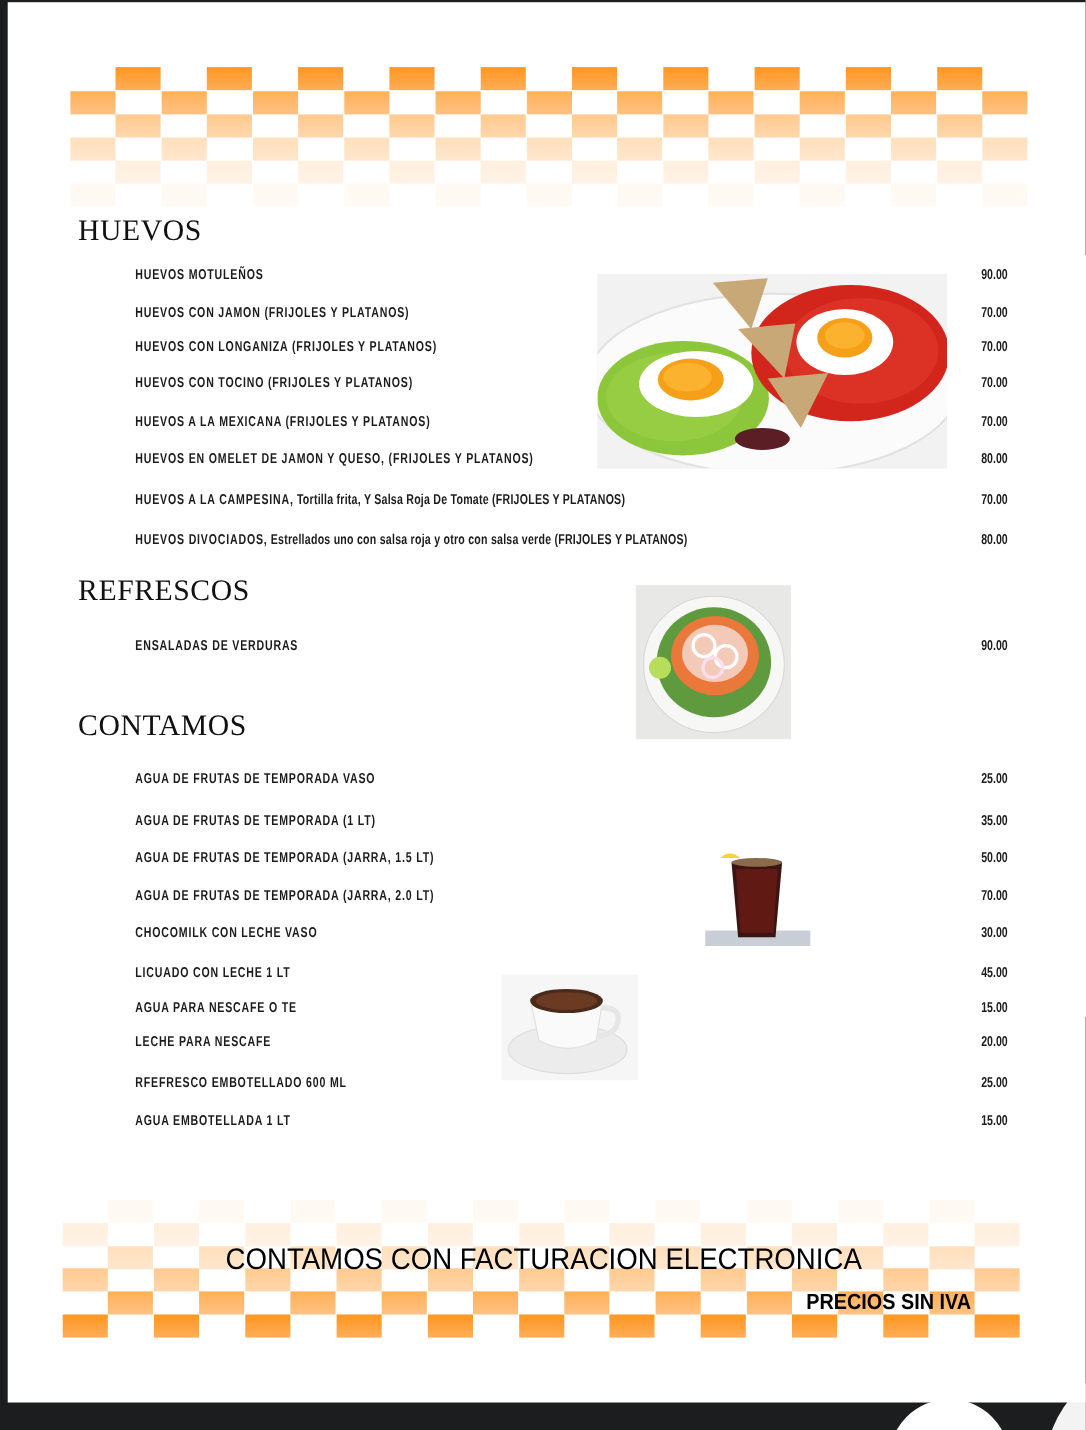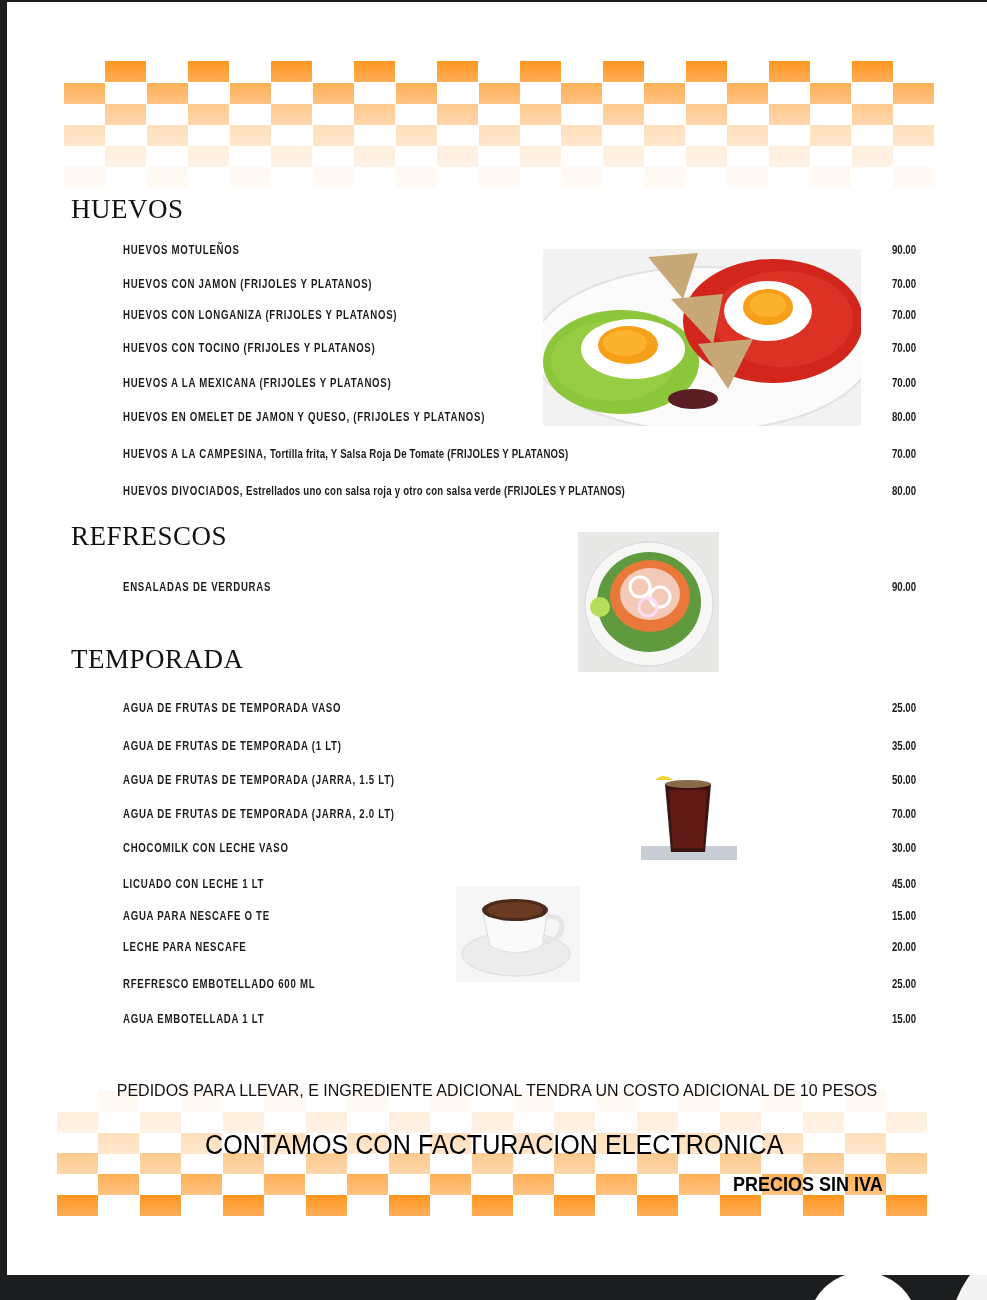--- a/index.html
+++ b/index.html
@@ -144,21 +144,21 @@
       <ellipse cx="71" cy="70" rx="52" ry="50" fill="#5f9b3e"></ellipse>
       <ellipse cx="72" cy="64" rx="40" ry="36" fill="#e9783a"></ellipse>
       <ellipse cx="72" cy="62" rx="30" ry="26" fill="#f3c9b8"></ellipse>
       <circle cx="62" cy="55" r="10" fill="none" stroke="#fff" stroke-width="3"></circle>
       <circle cx="82" cy="65" r="10" fill="none" stroke="#fff" stroke-width="3"></circle>
       <circle cx="70" cy="75" r="9" fill="none" stroke="#fde" stroke-width="3"></circle>
       <circle cx="22" cy="75" r="10" fill="#b8dc5c"></circle>
     </svg>
   </div>
 
-  <div class="section-title" style="top:642px;">TEMPORADA</div>
+  <div class="section-title" style="top:642px;">CONTAMOS</div>
 
   <div class="item" style="top:698px;"><span>AGUA DE FRUTAS DE TEMPORADA VASO</span></div>
   <div class="price" style="top:698px;">25.00</div>
 
   <div class="item" style="top:736px;"><span>AGUA DE FRUTAS DE TEMPORADA (1 LT)</span></div>
   <div class="price" style="top:736px;">35.00</div>
 
   <div class="item" style="top:770px;"><span>AGUA DE FRUTAS DE TEMPORADA (JARRA, 1.5 LT)</span></div>
   <div class="price" style="top:770px;">50.00</div>
 
@@ -262,19 +262,18 @@
       <div class="sq" style="left: 257.25px; top: 1089px; background: linear-gradient(rgba(255, 150, 31, 0.06), rgba(255, 165, 71, 0.055));"></div>
       <div class="sq" style="left: 340.15px; top: 1089px; background: linear-gradient(rgba(255, 150, 31, 0.06), rgba(255, 165, 71, 0.055));"></div>
       <div class="sq" style="left: 423.05px; top: 1089px; background: linear-gradient(rgba(255, 150, 31, 0.06), rgba(255, 165, 71, 0.055));"></div>
       <div class="sq" style="left: 505.95px; top: 1089px; background: linear-gradient(rgba(255, 150, 31, 0.06), rgba(255, 165, 71, 0.055));"></div>
       <div class="sq" style="left: 588.85px; top: 1089px; background: linear-gradient(rgba(255, 150, 31, 0.06), rgba(255, 165, 71, 0.055));"></div>
       <div class="sq" style="left: 671.75px; top: 1089px; background: linear-gradient(rgba(255, 150, 31, 0.06), rgba(255, 165, 71, 0.055));"></div>
       <div class="sq" style="left: 754.65px; top: 1089px; background: linear-gradient(rgba(255, 150, 31, 0.06), rgba(255, 165, 71, 0.055));"></div>
       <div class="sq" style="left: 837.55px; top: 1089px; background: linear-gradient(rgba(255, 150, 31, 0.06), rgba(255, 165, 71, 0.055));"></div>
     </div>
 
-  <div class="note">PEDIDOS PARA LLEVAR, E INGREDIENTE ADICIONAL TENDRA UN COSTO ADICIONAL DE 10 PESOS</div>
   <div class="banner">CONTAMOS CON FACTURACION ELECTRONICA</div>
   <div class="vat">PRECIOS SIN IVA</div>
 </div>
 
 <div class="fab" style="left:808px;top:1272px;width:110px;height:110px;"></div>
 <div class="fab" style="left:950px;top:1235px;width:200px;height:200px;opacity:0.95;"></div>
 
 </body></html>

